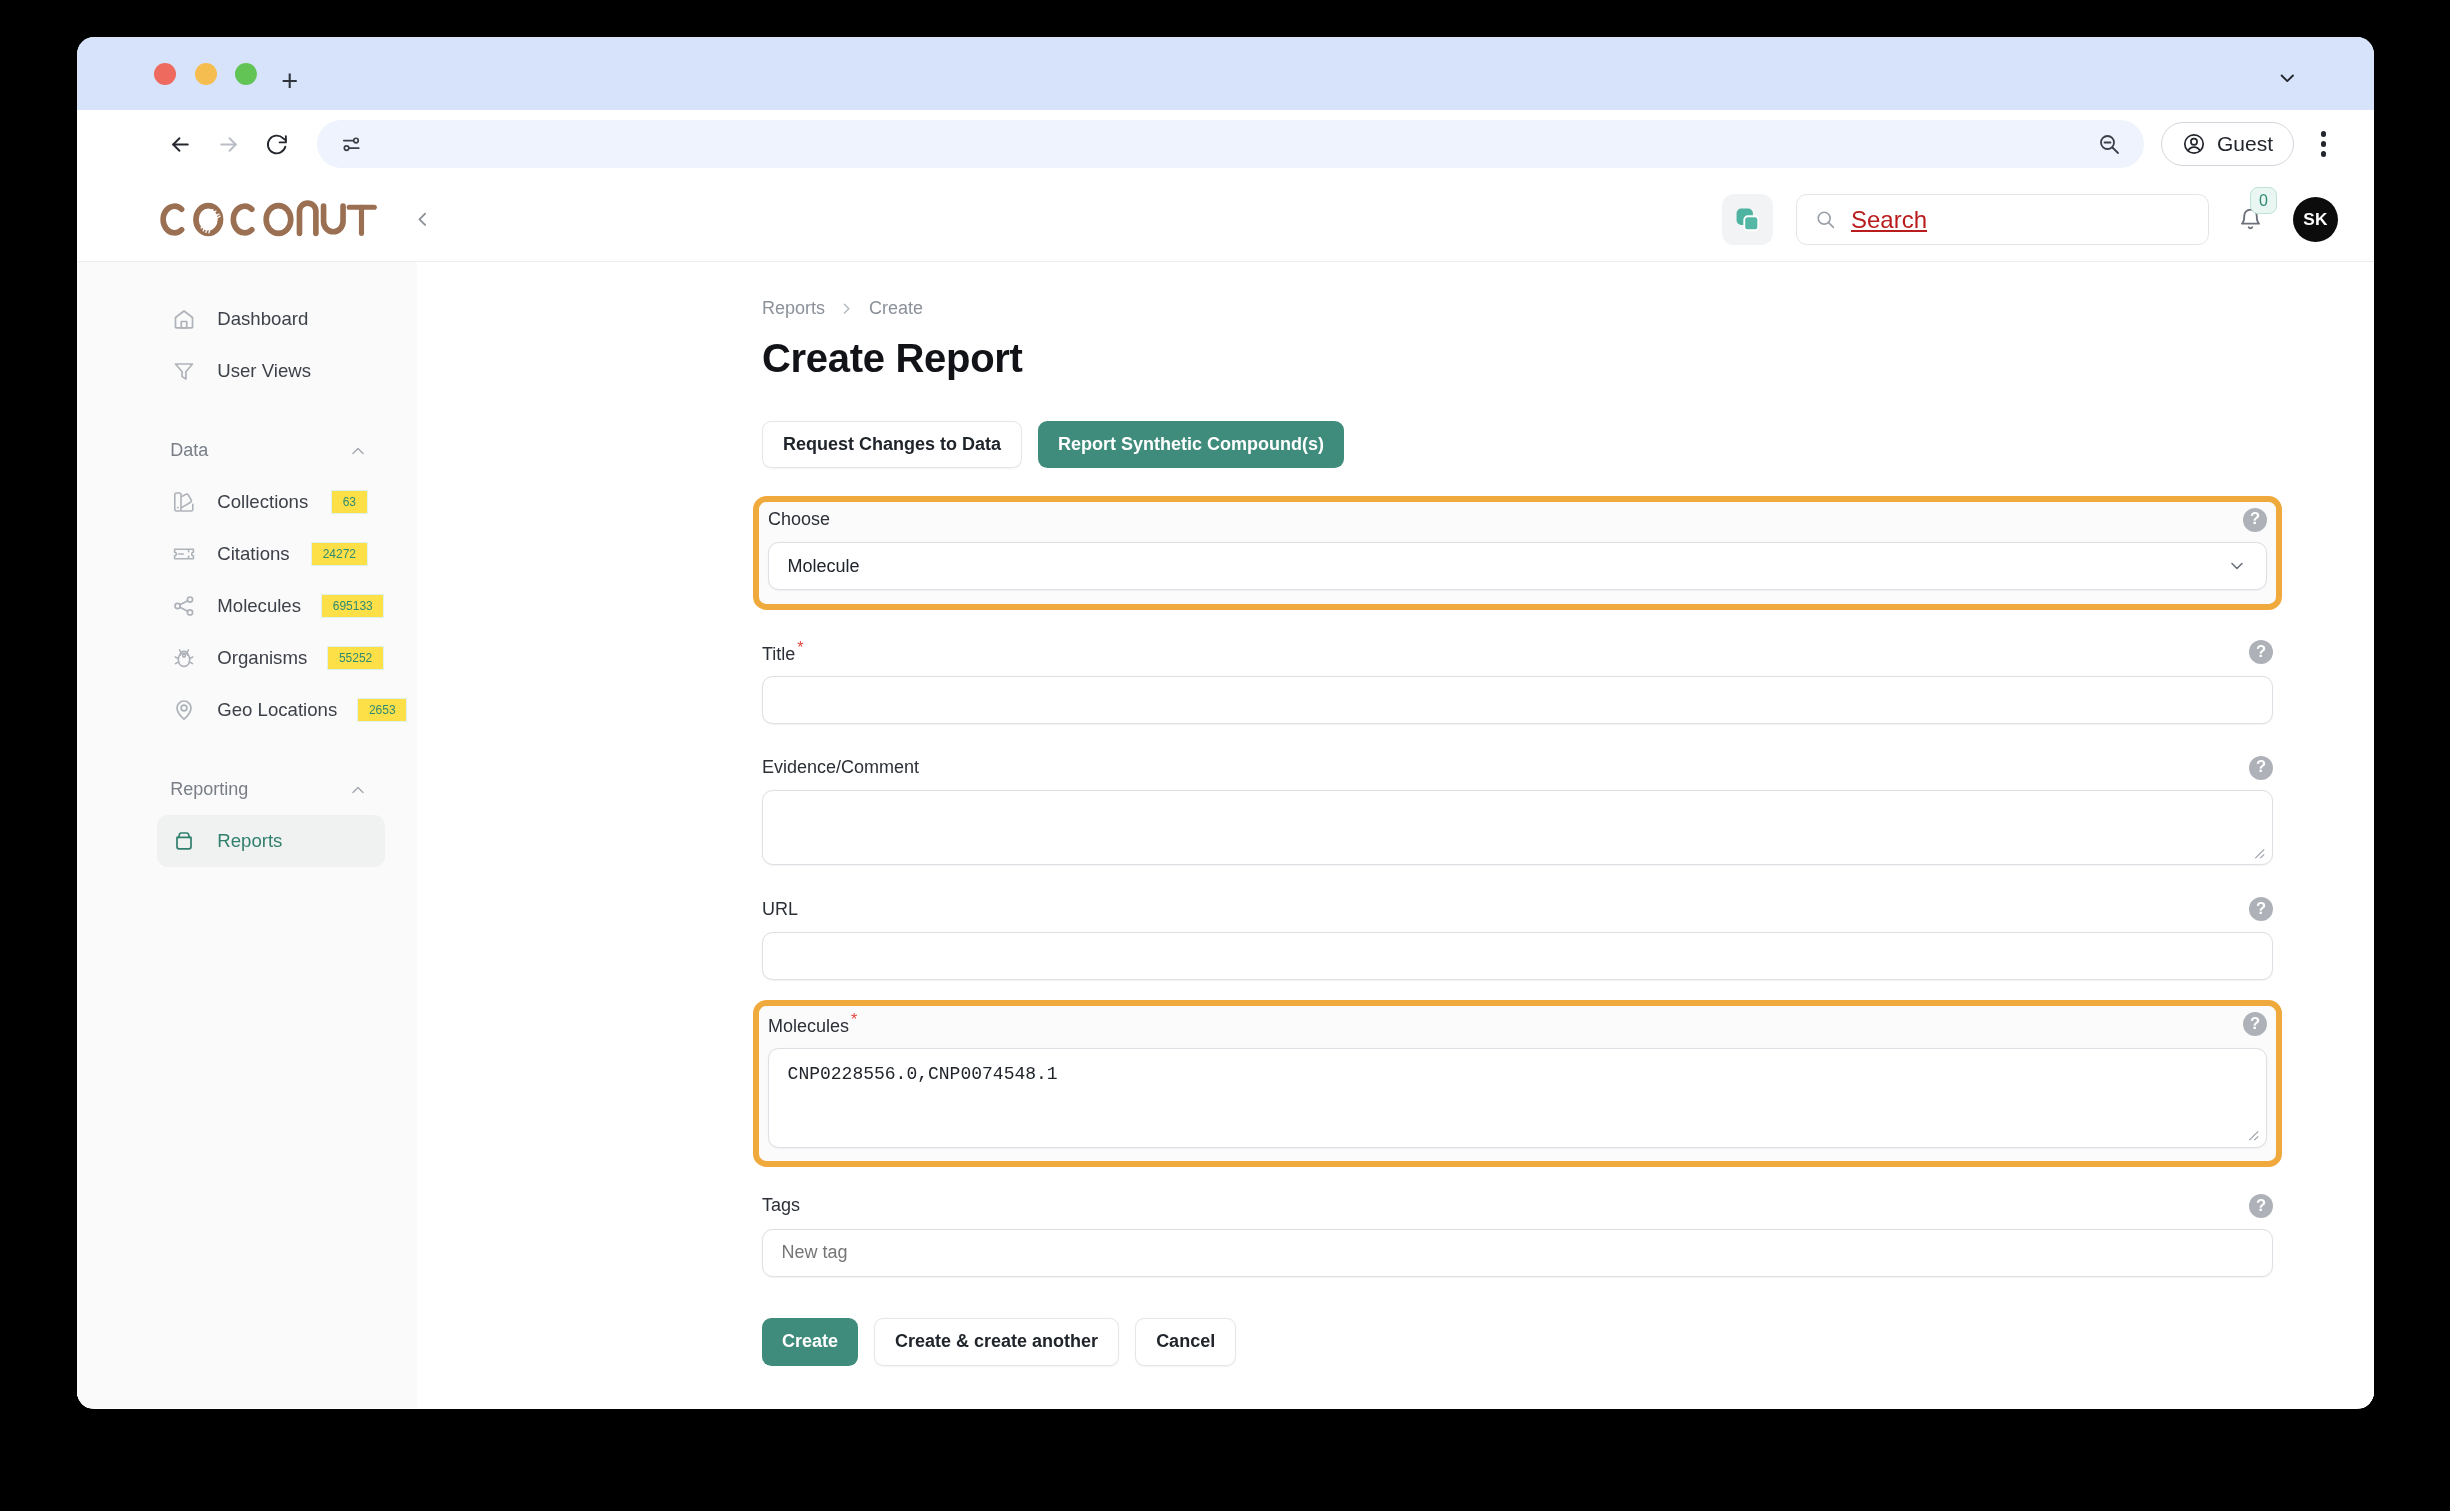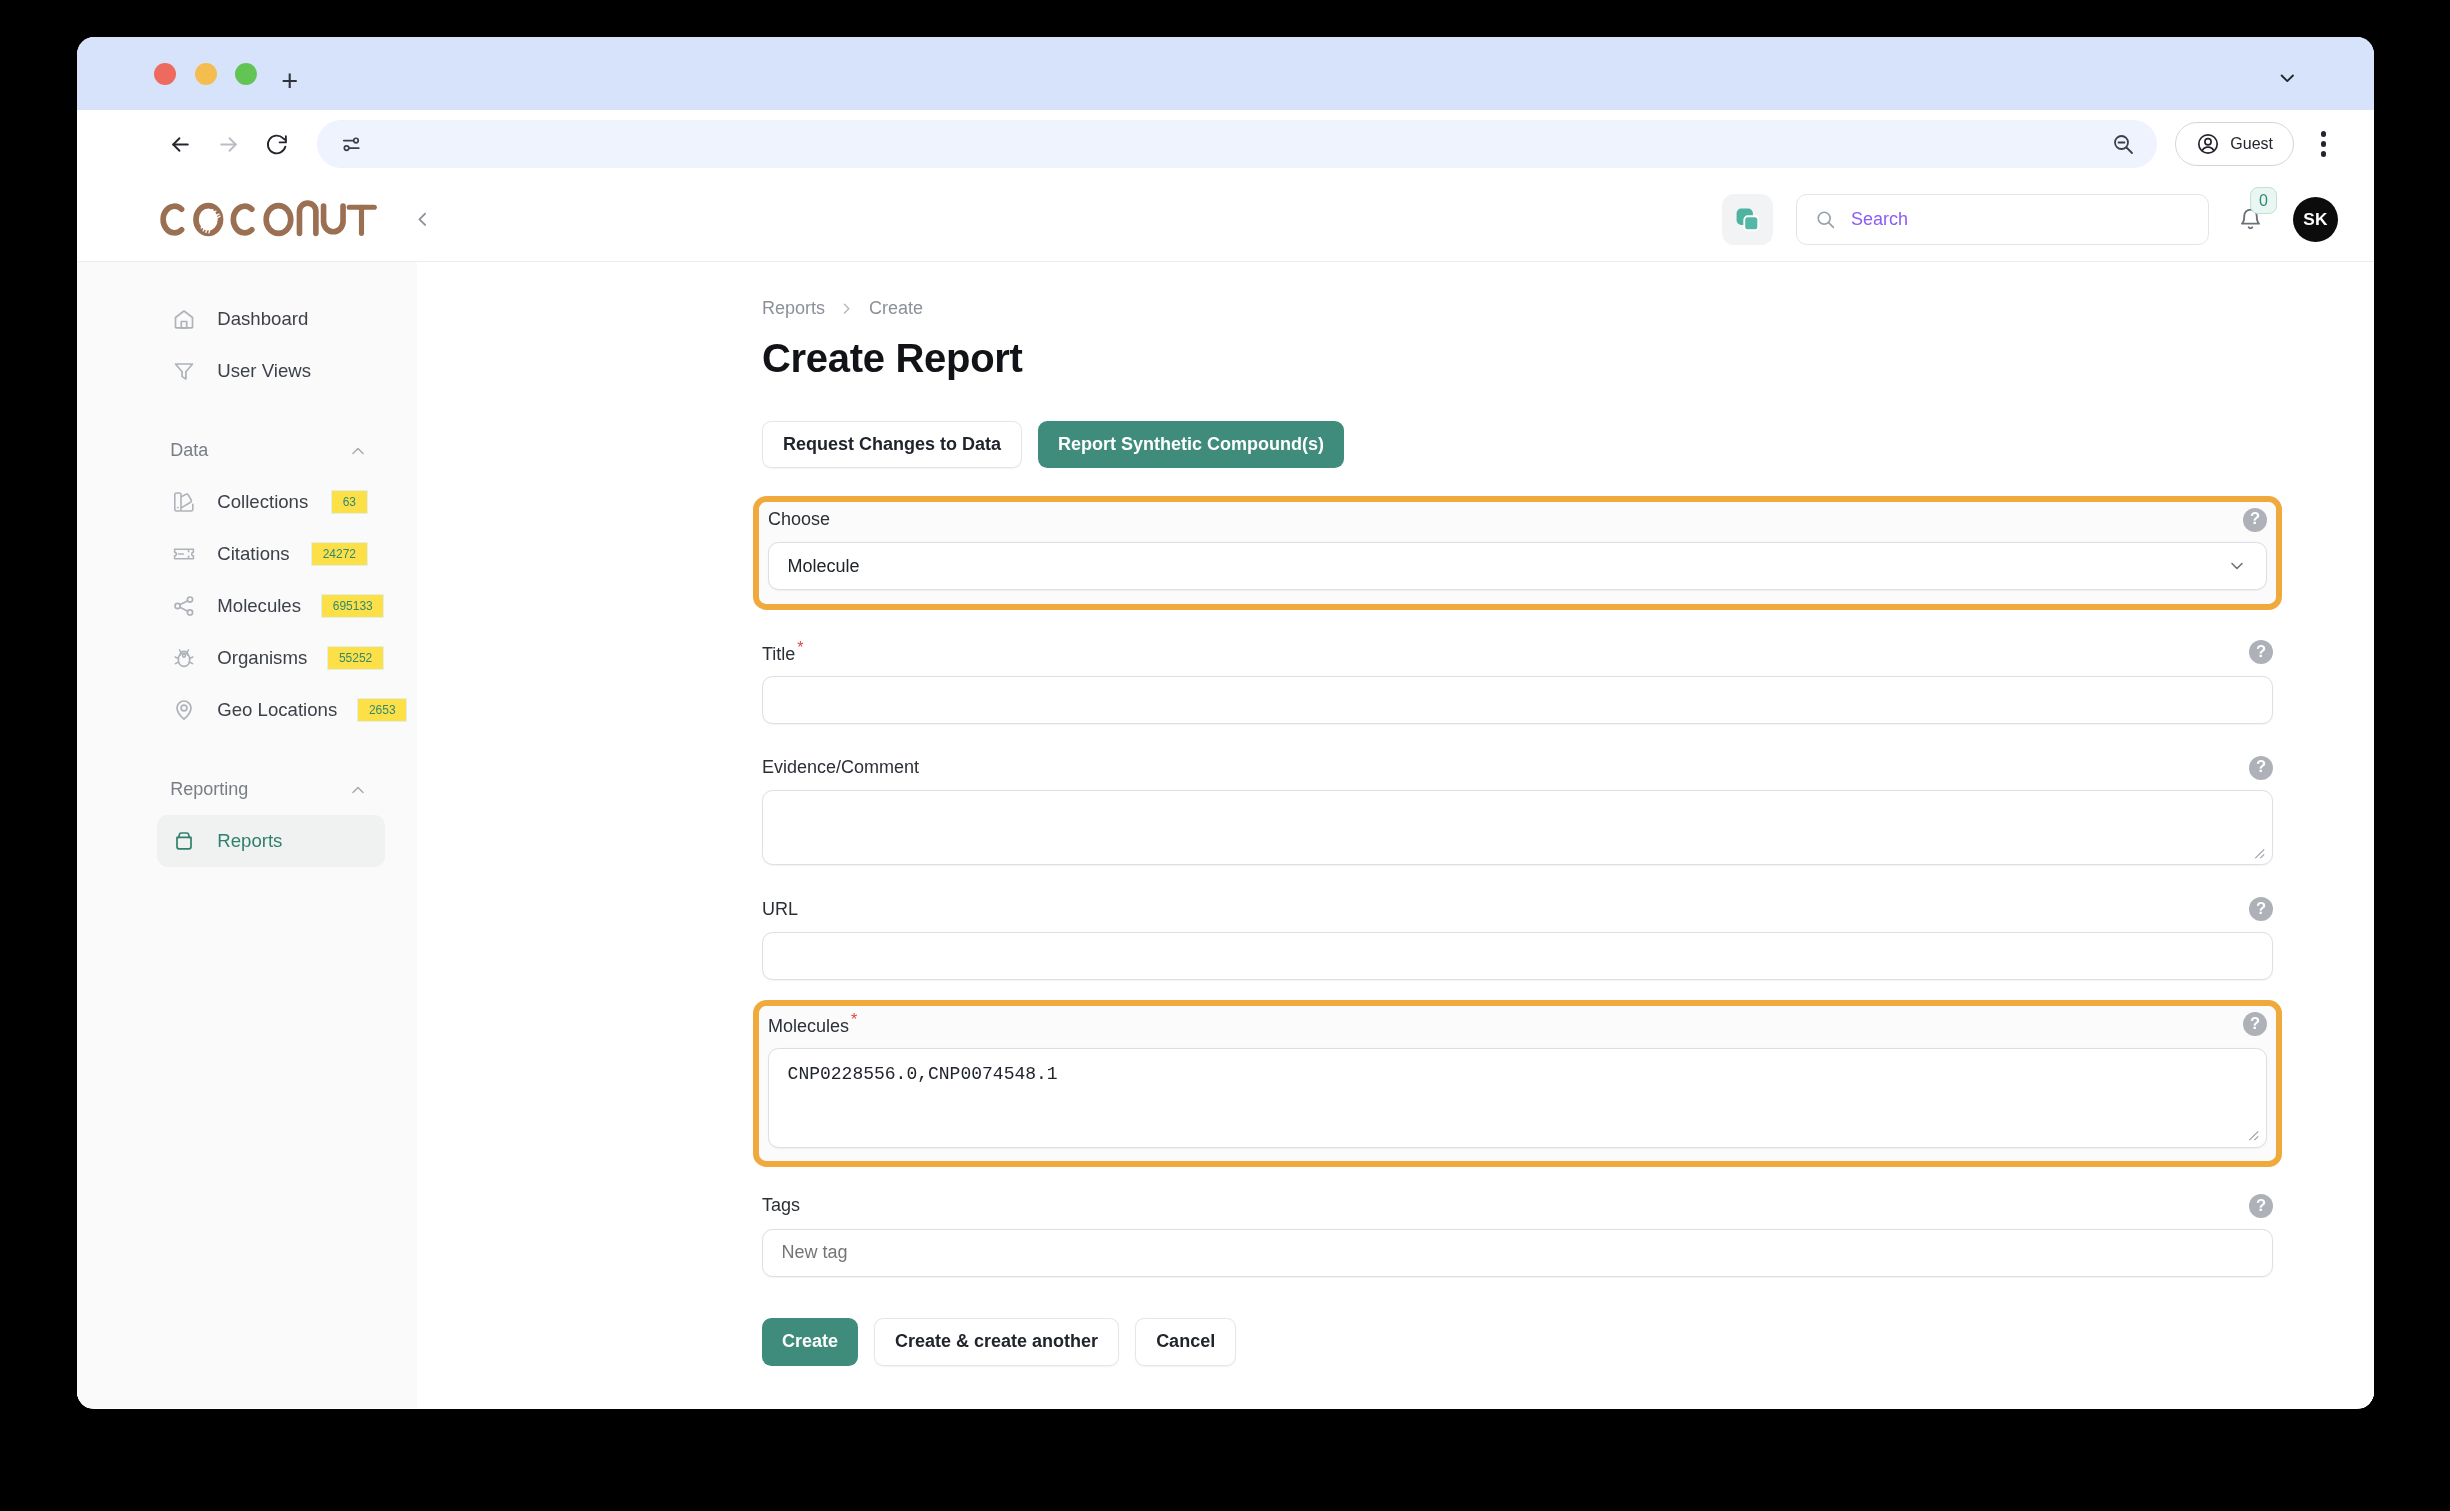--- a/index.html
+++ b/index.html
@@ -97,21 +97,21 @@
   .omni-url {
     font-size: 18.6px; color: #1f232a; white-space: nowrap;
     letter-spacing: -0.1px;
   }
   .omni-right { margin-left: auto; display: flex; align-items: center; }
   .guest-pill {
     height: 44px; border: 1.3px solid #d2d5db; border-radius: 22.6px;
     display: flex; align-items: center; gap: 10.7px;
     padding: 0 20px; margin-left: 17.3px; flex: none;
   }
-  .guest-label { font-size: 16px; color: #23262c; }
+  .guest-label { font-size: 21px; color: #23262c; }
   .kebab {
     width: 43px; height: 48px; flex: none;
     display: flex; flex-direction: column; align-items: center; justify-content: center; gap: 4.7px;
     margin-left: 8px;
   }
   .kebab i { width: 5.3px; height: 5.3px; border-radius: 50%; background: #23262c; display: block; }
 
   
   .app { position: relative; height: 1230px; background: #ffffff; display: flex; flex-direction: column; }
 
@@ -128,21 +128,21 @@
   .hdr-right { margin-left: auto; display: flex; align-items: center; gap: 22.6px; }
   .copy-btn {
     width: 51px; height: 51px; border-radius: 12px; background: #f2f3f4;
     display: flex; align-items: center; justify-content: center;
   }
   .searchbox {
     width: 413px; height: 51px; border: 1.3px solid #e2e4e7; border-radius: 10.7px;
     display: flex; align-items: center; gap: 14.6px; padding: 0 18.6px;
     background: #fff;
   }
-  .search-ph { font-size: 18px; color: #8b5cf6; }
+  .search-ph { font-size: 24px; color: #b91c1c; text-decoration: underline; }
   .bell-wrap { position: relative; width: 39px; height: 41px; display:flex; align-items:center; justify-content:center;}
   .bell-badge {
     position: absolute; top: -12px; left: 18.6px;
     min-width: 27px; height: 27px; padding: 0 6.7px;
     border: 1.3px solid #bfe3d6; background: #eaf6f1; color: #2f8a74;
     border-radius: 8px; font-size: 16px;
     display: flex; align-items: center; justify-content: center;
   }
   .avatar {
     width: 45px; height: 45px; border-radius: 50%;

